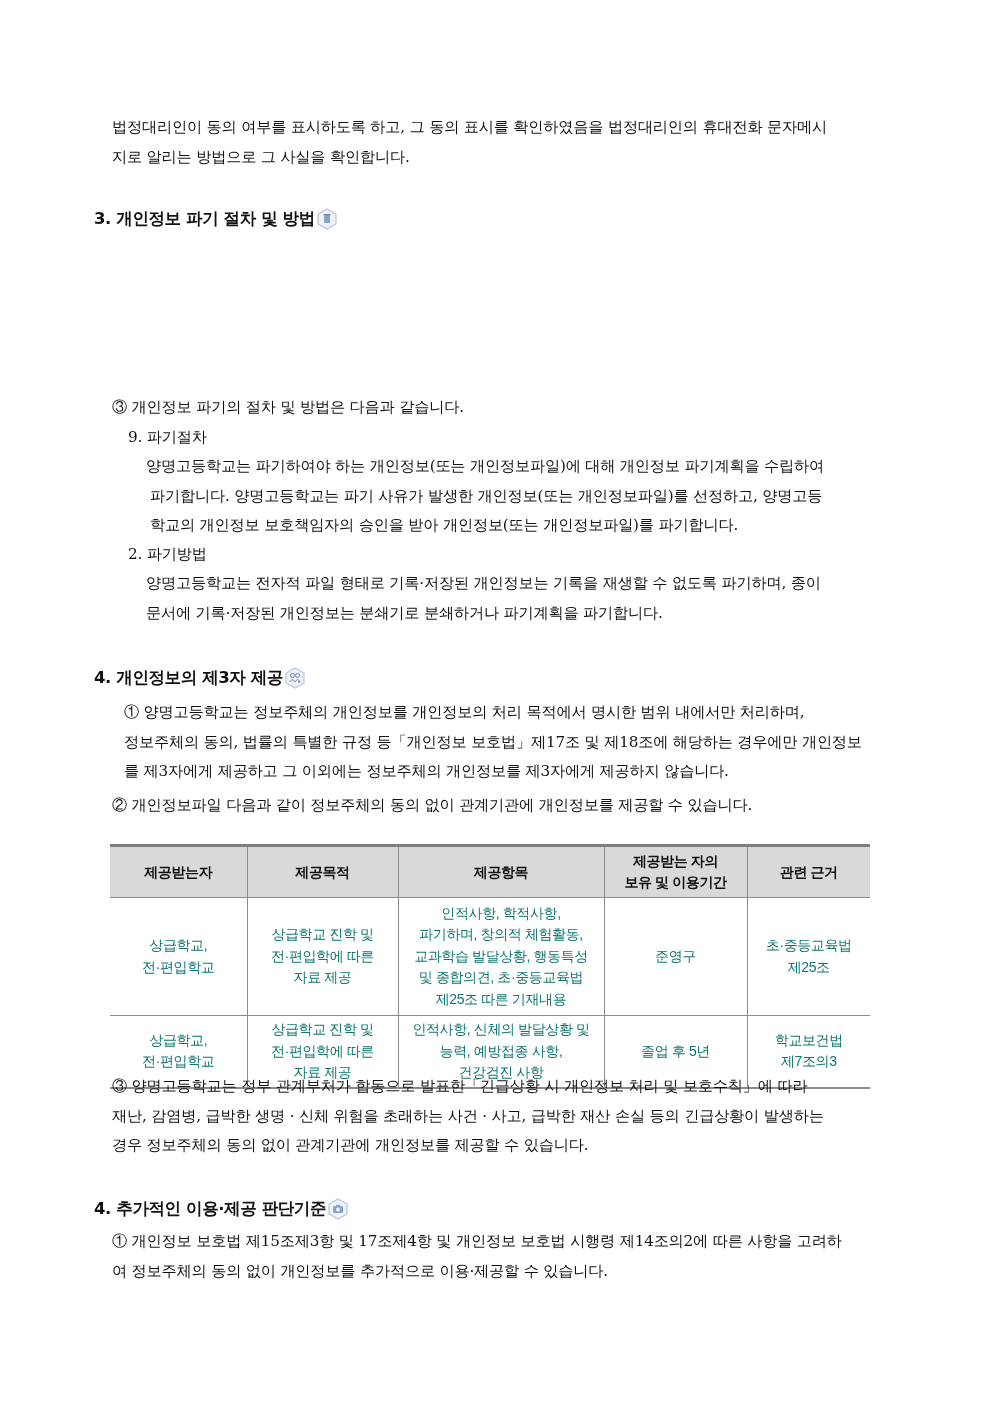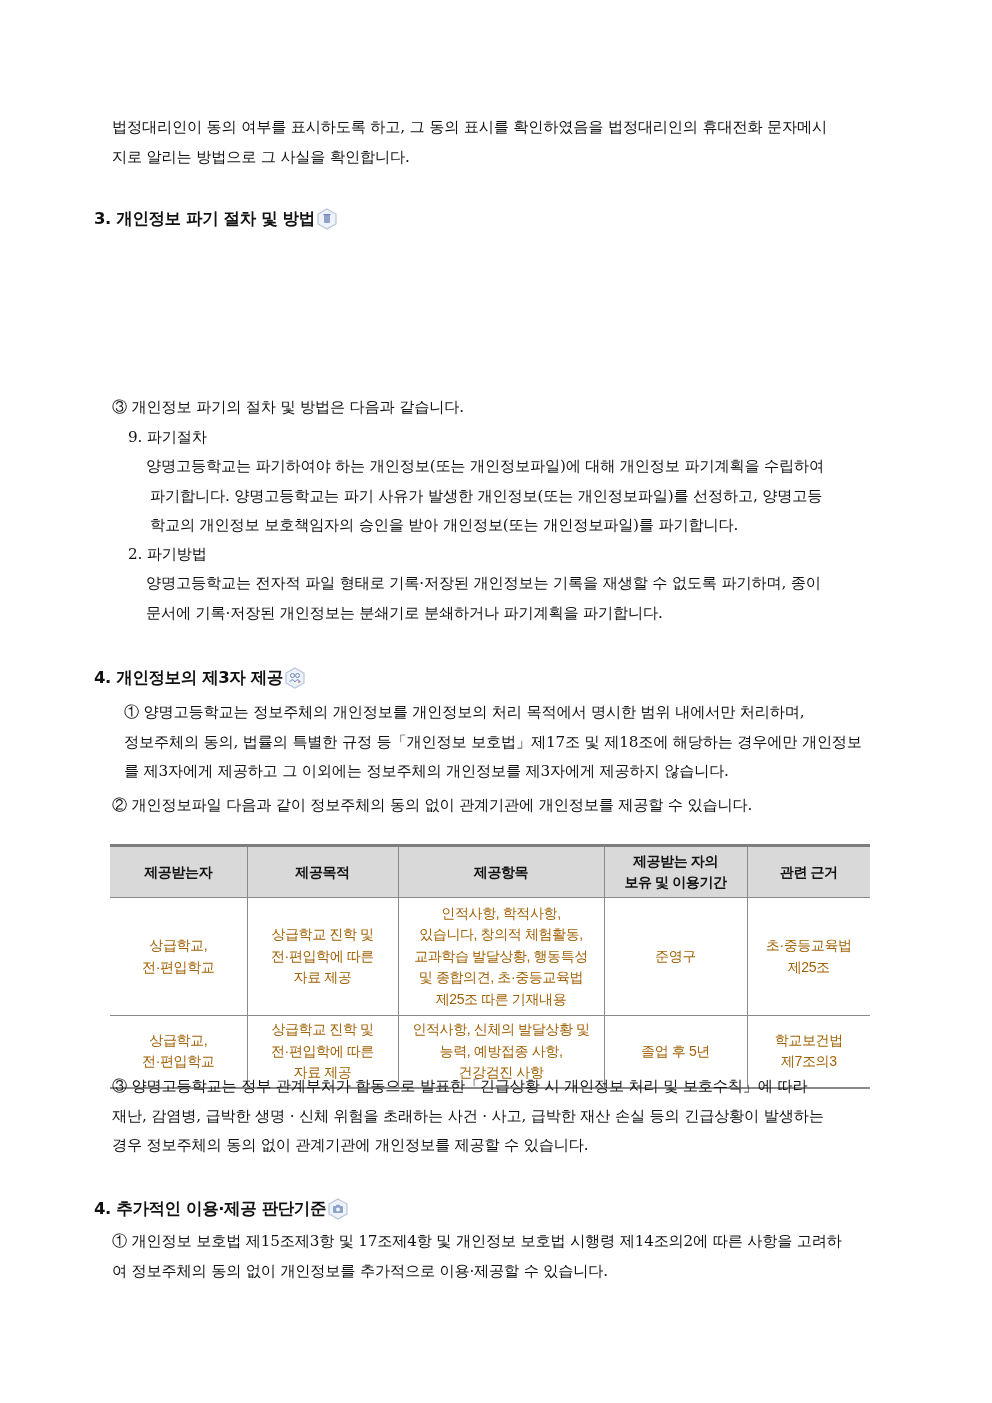--- a/index.html
+++ b/index.html
@@ -5,21 +5,21 @@
   html, body { margin: 0; padding: 0; background: #ffffff; }
   body { width: 992px; height: 1403px; position: relative; font-family: "DejaVu Serif", "Liberation Serif", serif; color: #111; }
   .page { position: absolute; left: 0; top: 0; width: 992px; height: 1222px; }
   .para { position: absolute; left: 112px; width: 790px; font-size: 15.2px; line-height: 29.5px; letter-spacing: -0.2px; text-align: justify; }
   .line { display: block; white-space: nowrap; }
   .heading { position: absolute; left: 94px; font-family: "DejaVu Sans", "Liberation Sans", sans-serif; font-weight: bold; font-size: 16.5px; letter-spacing: -0.4px; display: flex; align-items: center; }
   .hex-icon { width: 20px; height: 22px; margin-left: 2px; display: inline-block; }
   .sub { position: absolute; font-size: 15.2px; line-height: 29.5px; letter-spacing: -0.2px; white-space: nowrap; }
   table.grid { position: absolute; left: 110px; top: 824px; width: 760px; border-collapse: collapse; font-family: Liberation Sans, sans-serif; font-size: 14px; letter-spacing: -0.4px; margin-top: 20px; }
   table.grid th { background: #d9d9d9; font-weight: bold; height: 50px; border-left: 1px solid #8a8a8a; border-right: 1px solid #8a8a8a; border-top: 3px solid #7d7d7d; border-bottom: 1px solid #8a8a8a; text-align: center; line-height: 21px; padding: 0 4px; }
-  table.grid td { border: 1px solid #8a8a8a; text-align: center; line-height: 21.5px; padding: 0 3px; color: #a16207; }
+  table.grid td { border: 1px solid #8a8a8a; text-align: center; line-height: 21.5px; padding: 0 3px; color: #0f766e; }
   table.grid tr th:first-child, table.grid tr td:first-child { border-left: none; }
   table.grid tr th:last-child, table.grid tr td:last-child { border-right: none; }
   table.grid tbody tr:last-child td { border-bottom: 2px solid #8a8a8a; }
   .cell-line { display: block; white-space: nowrap; }
 </style>
 </head>
 <body>
 
 <div class="page">
 
@@ -116,21 +116,21 @@
           <span class="cell-line">상급학교,</span>
           <span class="cell-line">전·편입학교</span>
         </td>
         <td>
           <span class="cell-line">상급학교 진학 및</span>
           <span class="cell-line">전·편입학에 따른</span>
           <span class="cell-line">자료 제공</span>
         </td>
         <td>
           <span class="cell-line">인적사항, 학적사항,</span>
-          <span class="cell-line">있습니다, 창의적 체험활동,</span>
+          <span class="cell-line">파기하며, 창의적 체험활동,</span>
           <span class="cell-line">교과학습 발달상황, 행동특성</span>
           <span class="cell-line">및 종합의견, 초·중등교육법</span>
           <span class="cell-line">제25조 따른 기재내용</span>
         </td>
         <td>
           <span class="cell-line">준영구</span>
         </td>
         <td>
           <span class="cell-line">초·중등교육법</span>
           <span class="cell-line">제25조</span>

